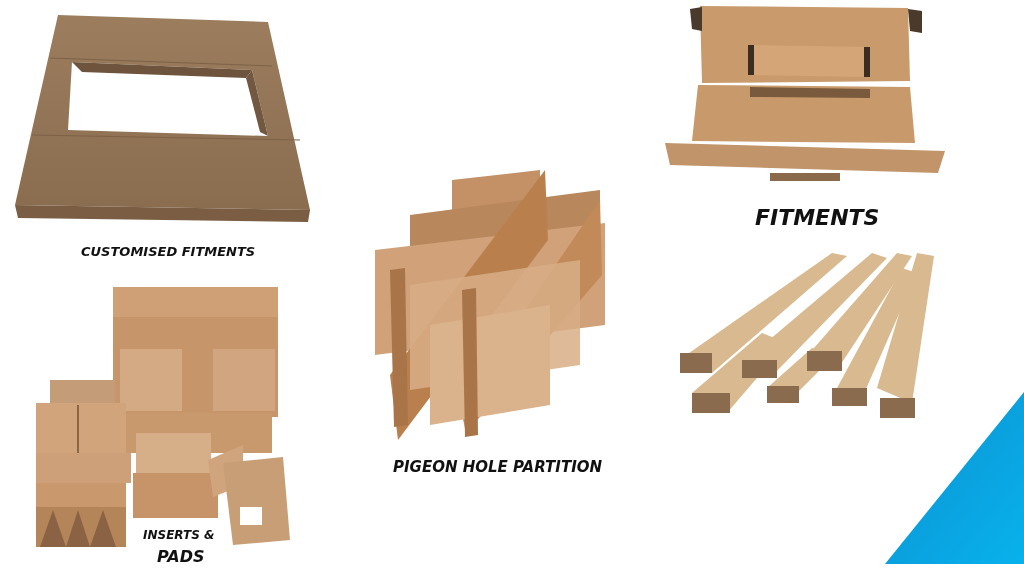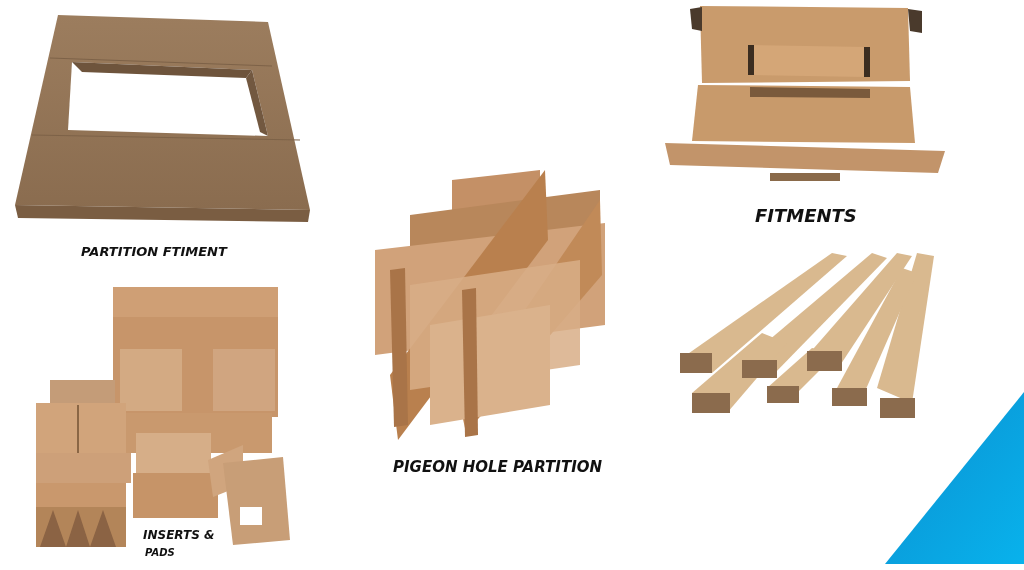--- a/index.html
+++ b/index.html
@@ -24,37 +24,37 @@
       </defs>
       <polygon points="48,5 258,12 300,200 5,195" fill="url(#g1)"></polygon>
       <polygon points="5,195 300,200 298,212 8,208" fill="#7a5d42"></polygon>
       <polygon points="62,52 242,60 258,126 58,120" fill="#ffffff"></polygon>
       <polygon points="62,52 242,60 236,68 72,62" fill="#6e543c"></polygon>
       <polygon points="242,60 258,126 250,122 236,68" fill="#725840"></polygon>
       <line x1="40" y1="48" x2="262" y2="56" stroke="#7d6248" stroke-width="1"></line>
       <line x1="22" y1="125" x2="290" y2="130" stroke="#7d6248" stroke-width="1"></line>
     </svg>
   </div>
-  <div class="label" style="left:81px;top:244px;font-size:13px;">PARTITION FTIMENT</div>
+  <div class="label" style="left:81px;top:244px;font-size:13px;">CUSTOMISED FITMENTS</div>
 
   <div class="product" style="left:660px;top:3px;width:285px;height:180px;">
     <svg width="285" height="180" viewBox="0 0 285 180">
       <polygon points="40,3 248,5 250,78 42,80" fill="#c99b6c"></polygon>
       <polygon points="30,6 42,4 42,28 32,26" fill="#4a3a2c"></polygon>
       <polygon points="248,6 262,8 262,30 250,28" fill="#4a3a2c"></polygon>
       <polygon points="92,42 206,44 206,74 92,72" fill="#d4a677"></polygon>
       <rect x="88" y="42" width="6" height="30" fill="#3b2d20"></rect>
       <rect x="204" y="44" width="6" height="30" fill="#3b2d20"></rect>
       <polygon points="38,82 250,84 255,140 32,138" fill="#c89a6b"></polygon>
       <polygon points="90,84 210,86 210,95 90,94" fill="#7a5a3c"></polygon>
       <polygon points="5,140 285,148 278,170 10,162" fill="#c2946a"></polygon>
       <rect x="110" y="170" width="70" height="8" fill="#8a6a4a"></rect>
     </svg>
   </div>
-  <div class="label" style="left:755px;top:205px;font-size:18px;">FITMENTS</div>
+  <div class="label" style="left:755px;top:205px;font-size:22px;">FITMENTS</div>
 
   <div class="product" style="left:370px;top:165px;width:260px;height:275px;">
     <svg width="260" height="275" viewBox="0 0 260 275">
 
       <polygon points="82,15 170,5 170,75 82,85" fill="#c49066"></polygon>
       <polygon points="40,50 230,25 230,110 40,135" fill="#b8875b"></polygon>
 
       <polygon points="110,80 220,62 220,150 110,168" fill="#4a3220"></polygon>
 
       <polygon points="5,85 235,58 235,160 5,190" fill="#d1a27a"></polygon>
@@ -86,21 +86,21 @@
       <polygon points="38,262 50,225 62,262" fill="#8b6344"></polygon>
       <polygon points="62,262 75,225 88,262" fill="#8b6344"></polygon>
       <rect x="108" y="148" width="75" height="40" fill="#d6ae88"></rect>
       <rect x="105" y="188" width="85" height="45" fill="#c69468"></rect>
       <polygon points="180,175 215,160 215,200 185,212" fill="#d0a57e"></polygon>
       <polygon points="195,178 255,172 262,255 205,260" fill="#c89e77"></polygon>
       <rect x="212" y="222" width="22" height="18" fill="#ffffff"></rect>
     </svg>
   </div>
   <div class="label" style="left:143px;top:528px;font-size:12px;font-style:italic;">INSERTS &amp;</div>
-  <div class="label" style="left:145px;top:547px;font-size:10px;">PADS</div>
+  <div class="label" style="left:157px;top:547px;font-size:16px;">PADS</div>
 
   <div class="product" style="left:672px;top:248px;width:275px;height:175px;">
     <svg width="275" height="175" viewBox="0 0 275 175">
       <g fill="#d9b98f">
         <polygon points="10,110 160,5 175,8 40,125"></polygon>
         <polygon points="70,115 200,5 215,10 100,128"></polygon>
         <polygon points="135,108 225,5 240,8 165,122"></polygon>
         <polygon points="205,140 245,5 262,8 240,155"></polygon>
         <polygon points="165,140 230,20 245,25 190,150"></polygon>
         <polygon points="20,145 90,85 115,95 55,165"></polygon>

